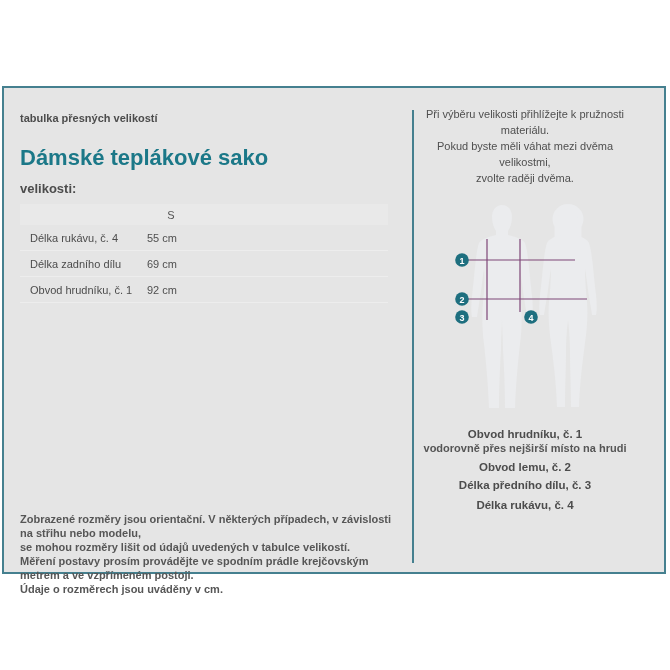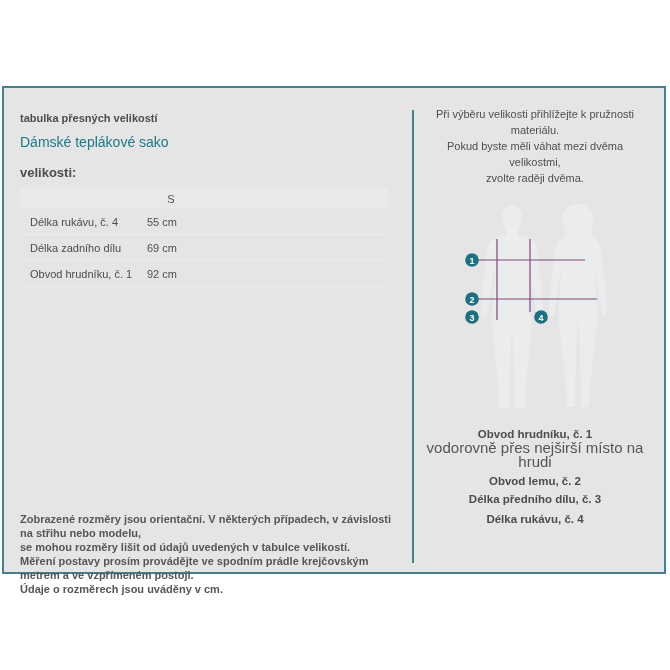--- a/index.html
+++ b/index.html
@@ -11,21 +11,21 @@
   .sheet {
     position:absolute; left:2px; top:86px; width:664px; height:488px;
     border:2px solid #45808f; background:#e5e5e5;
   }
   
   .col-left {
     position:absolute; left:0; top:0; width:408px; height:100%;
     padding:24px 20px 0 16px;
   }
   .eyebrow { font-size:11px; font-weight:bold; color:#4c4c4c; line-height:12px; }
-  .title   { font-size:14px; font-weight:normal; color:#1b7888; line-height:18px; margin-top:9px; }
+  .title   { font-size:22px; font-weight:bold; color:#1b7888; line-height:18px; margin-top:25px; }
   .sizes-label { font-size:13px; font-weight:bold; color:#4c4c4c; line-height:12px; margin-top:16px; }
   .size-table { margin-top:9px; width:368px; }
   .thead {
     display:flex; align-items:center; height:21px; background:#e9e9e9;
     font-size:11px; color:#555;
   }
   .th-label { width:127px; }
   .th-size  { width:48px; text-align:center; }
   .trow {
     display:flex; align-items:center; height:26px;
@@ -37,32 +37,32 @@
     position:absolute; left:16px; top:424px; width:380px;
     font-size:11px; color:#565656; line-height:14px;font-weight:bold;
   }
   
   .divider {
     position:absolute; left:408px; top:22px; width:1.5px; height:453px;
     background:#45808f;
   }
   
   .col-right {
-    position:absolute; left:420px; top:0; width:222px; height:100%;
+    position:absolute; left:410px; top:0; width:222px; height:100%;
     text-align:center;
   }
   .intro { margin-top:18px; font-size:11px; color:#4f4f4f; line-height:16px; }
   .diagram { display:block; margin:16px auto 0; }
   .marker-num {
     fill:#ffffff; font-size:9px; font-weight:bold;
     font-family:"Liberation Sans", sans-serif; text-anchor:middle;
   }
   .legend { margin-top:15px; }
   .legend-bold { font-size:11.5px; font-weight:bold; color:#4c4c4c; line-height:14px; }
-  .legend-sub  { font-size:15px; color:#555; line-height:14px; }
+  .legend-sub  { font-size:11px; color:#555; line-height:14px;font-weight:bold; }
   .mb0 { margin-bottom:0; } .mb5 { margin-bottom:5px; }
   .mb8 { margin-bottom:4px; } .mb6 { margin-bottom:6px; }
 </style>
 </head>
 <body>
 
 <div class="sheet">
 
   <div class="col-left">
     <div class="eyebrow">tabulka přesných velikostí</div>

